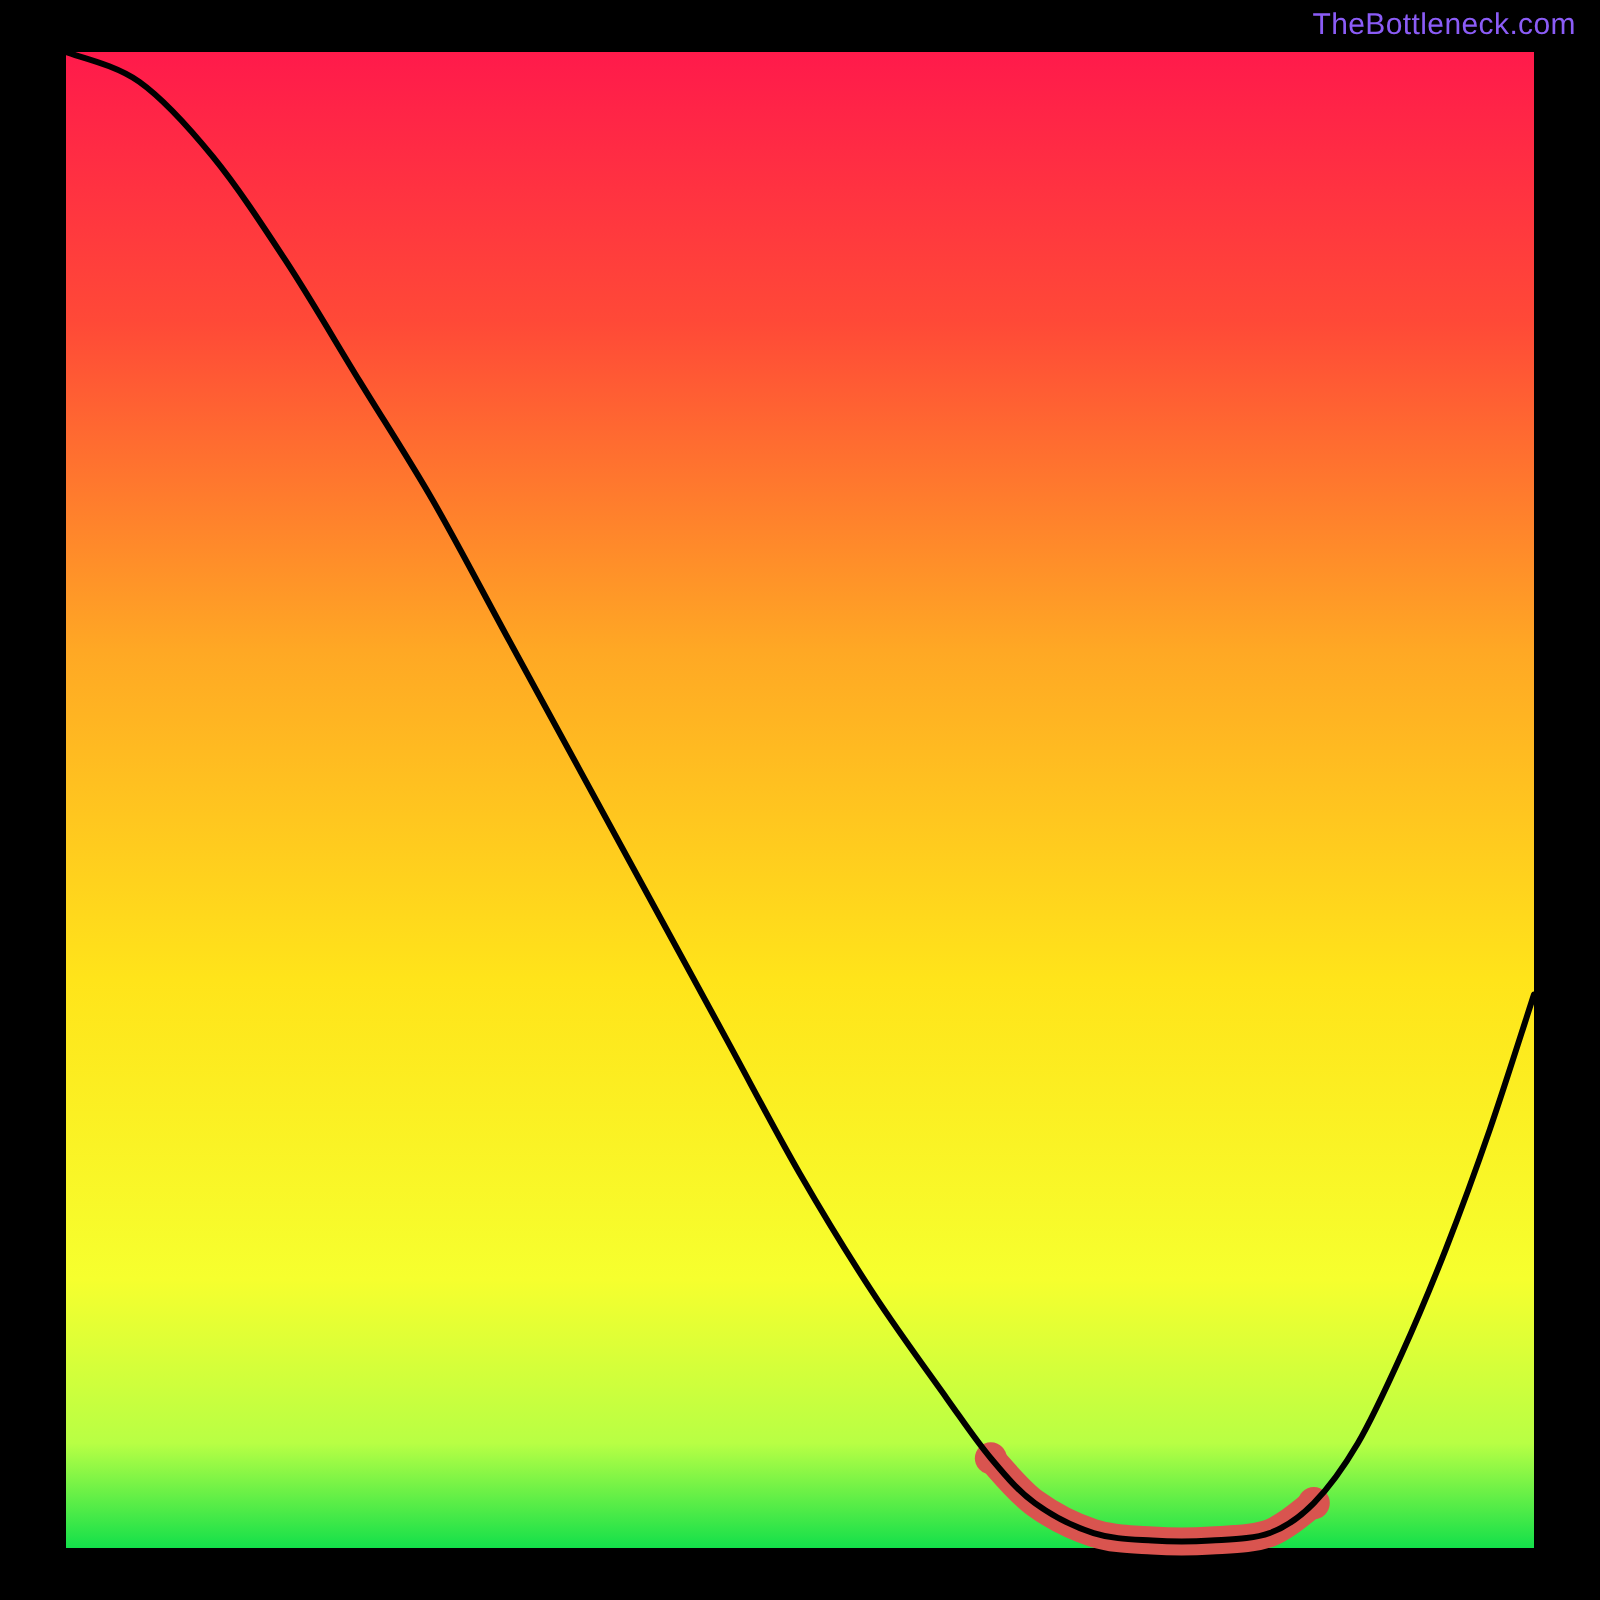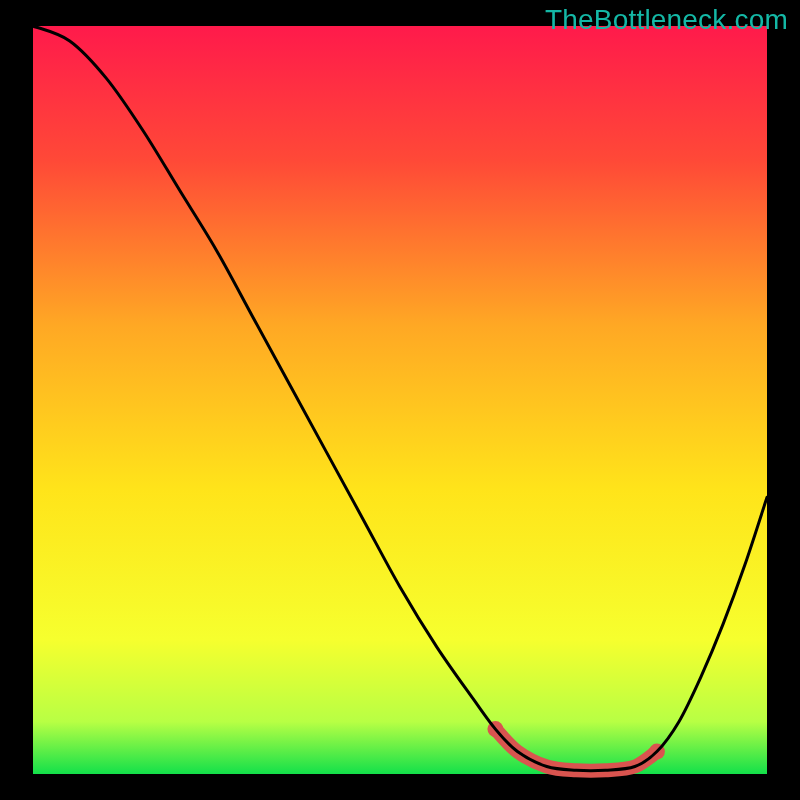--- a/index.html
+++ b/index.html
@@ -14,22 +14,22 @@
   .frame {
     position: relative;
     width: 800px;
     height: 800px;
     background: #000;
   }
   .attribution {
     position: absolute;
     top: 4px;
     right: 12px;
-    color: #14b8a6;
-    font-size: 28px;
+    color: #8b5cf6;
+    font-size: 15px;
     letter-spacing: 0.2px;
     z-index: 10;
   }
   svg {
     position: absolute;
     top: 0;
     left: 0;
   }
 </style>
 </head>

